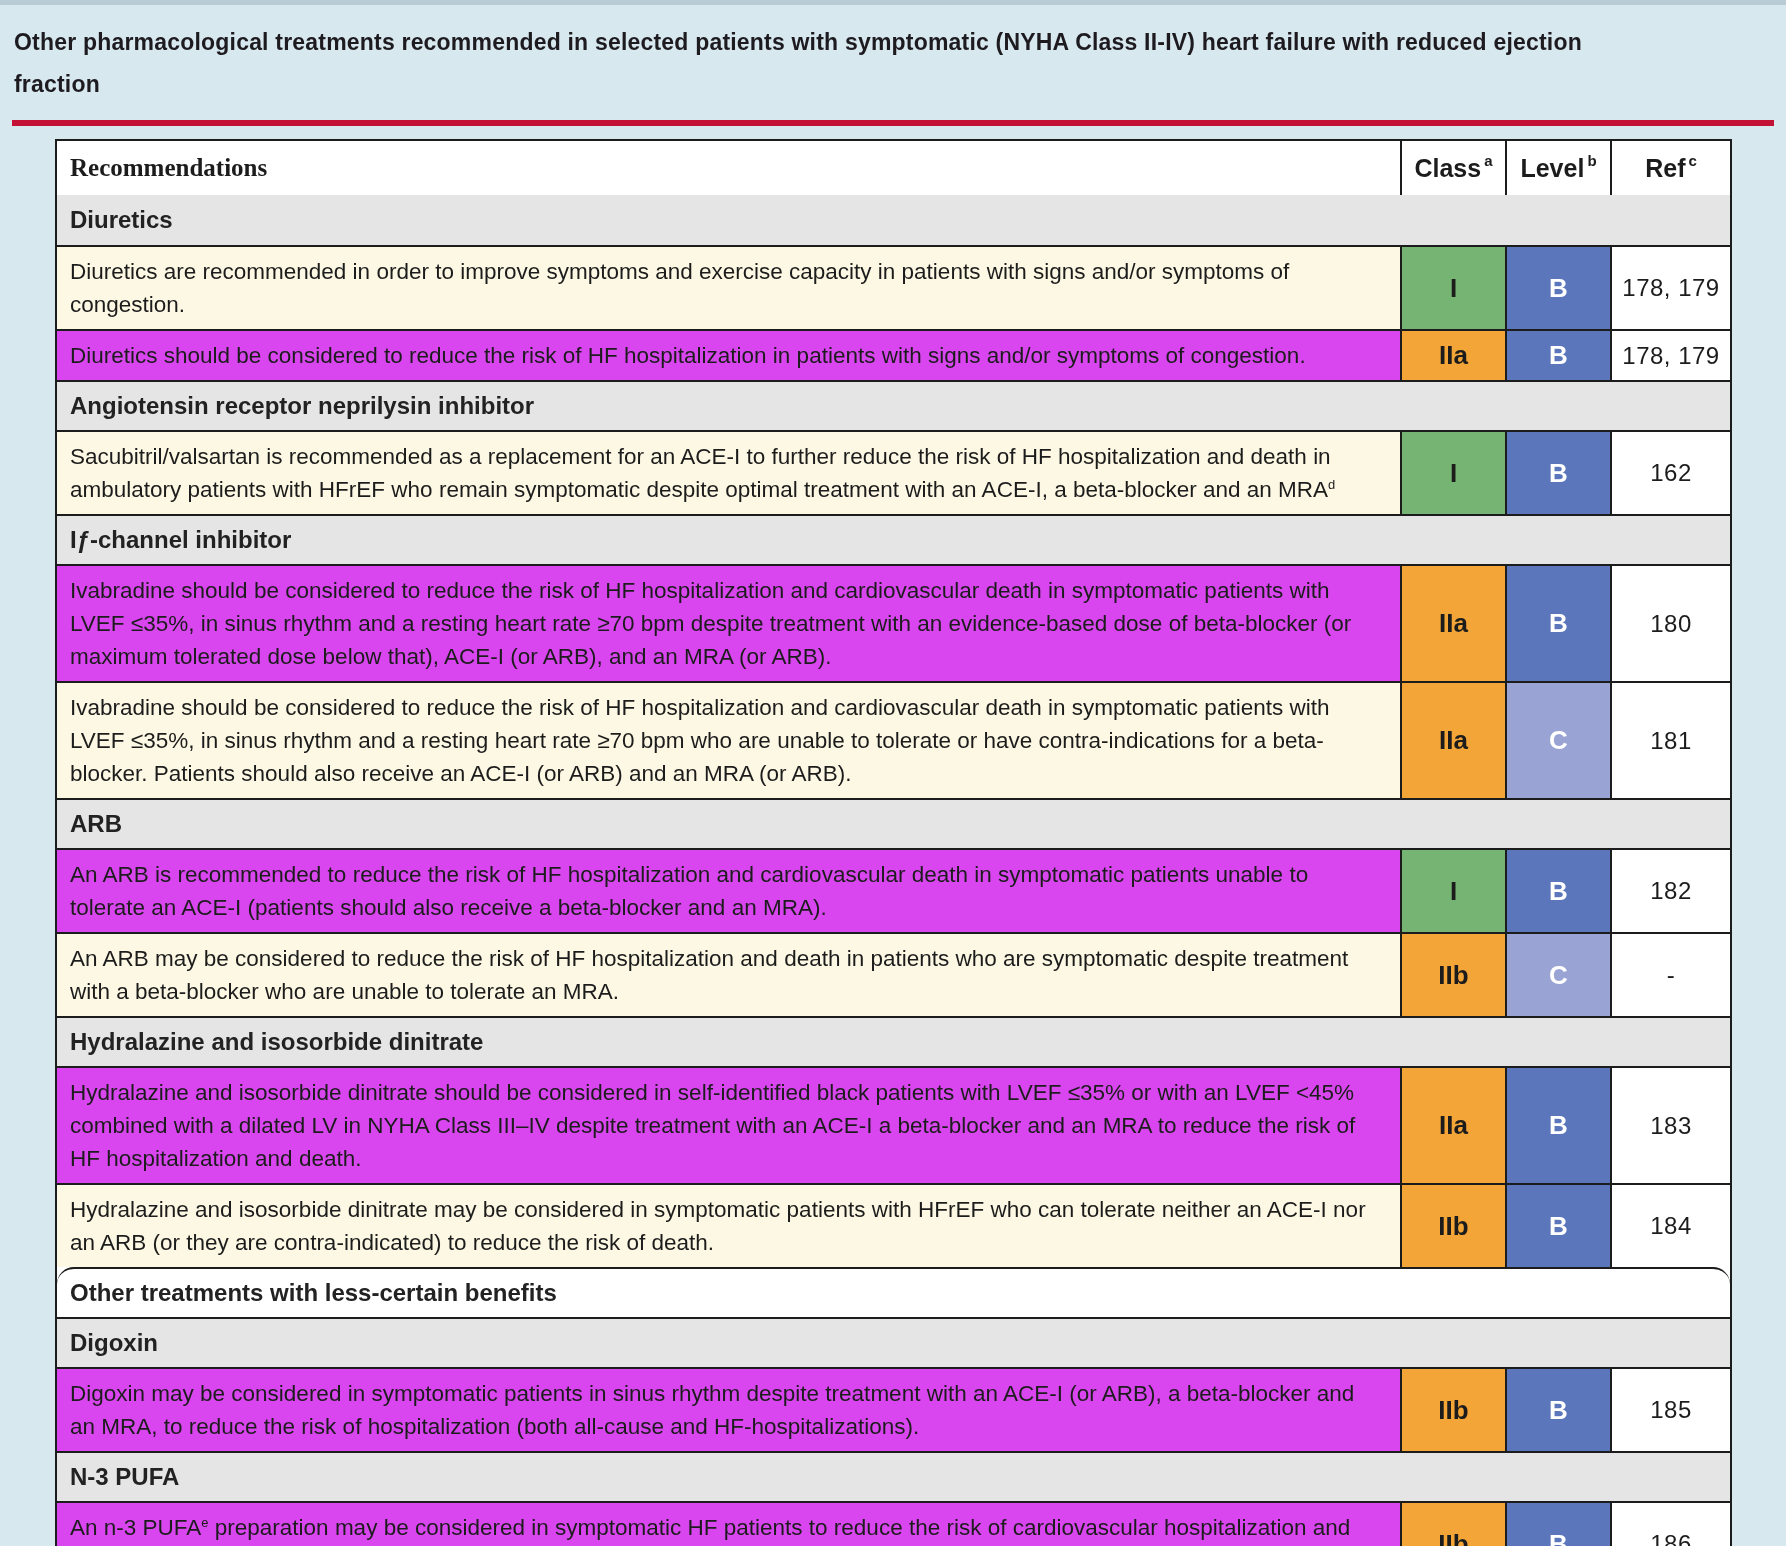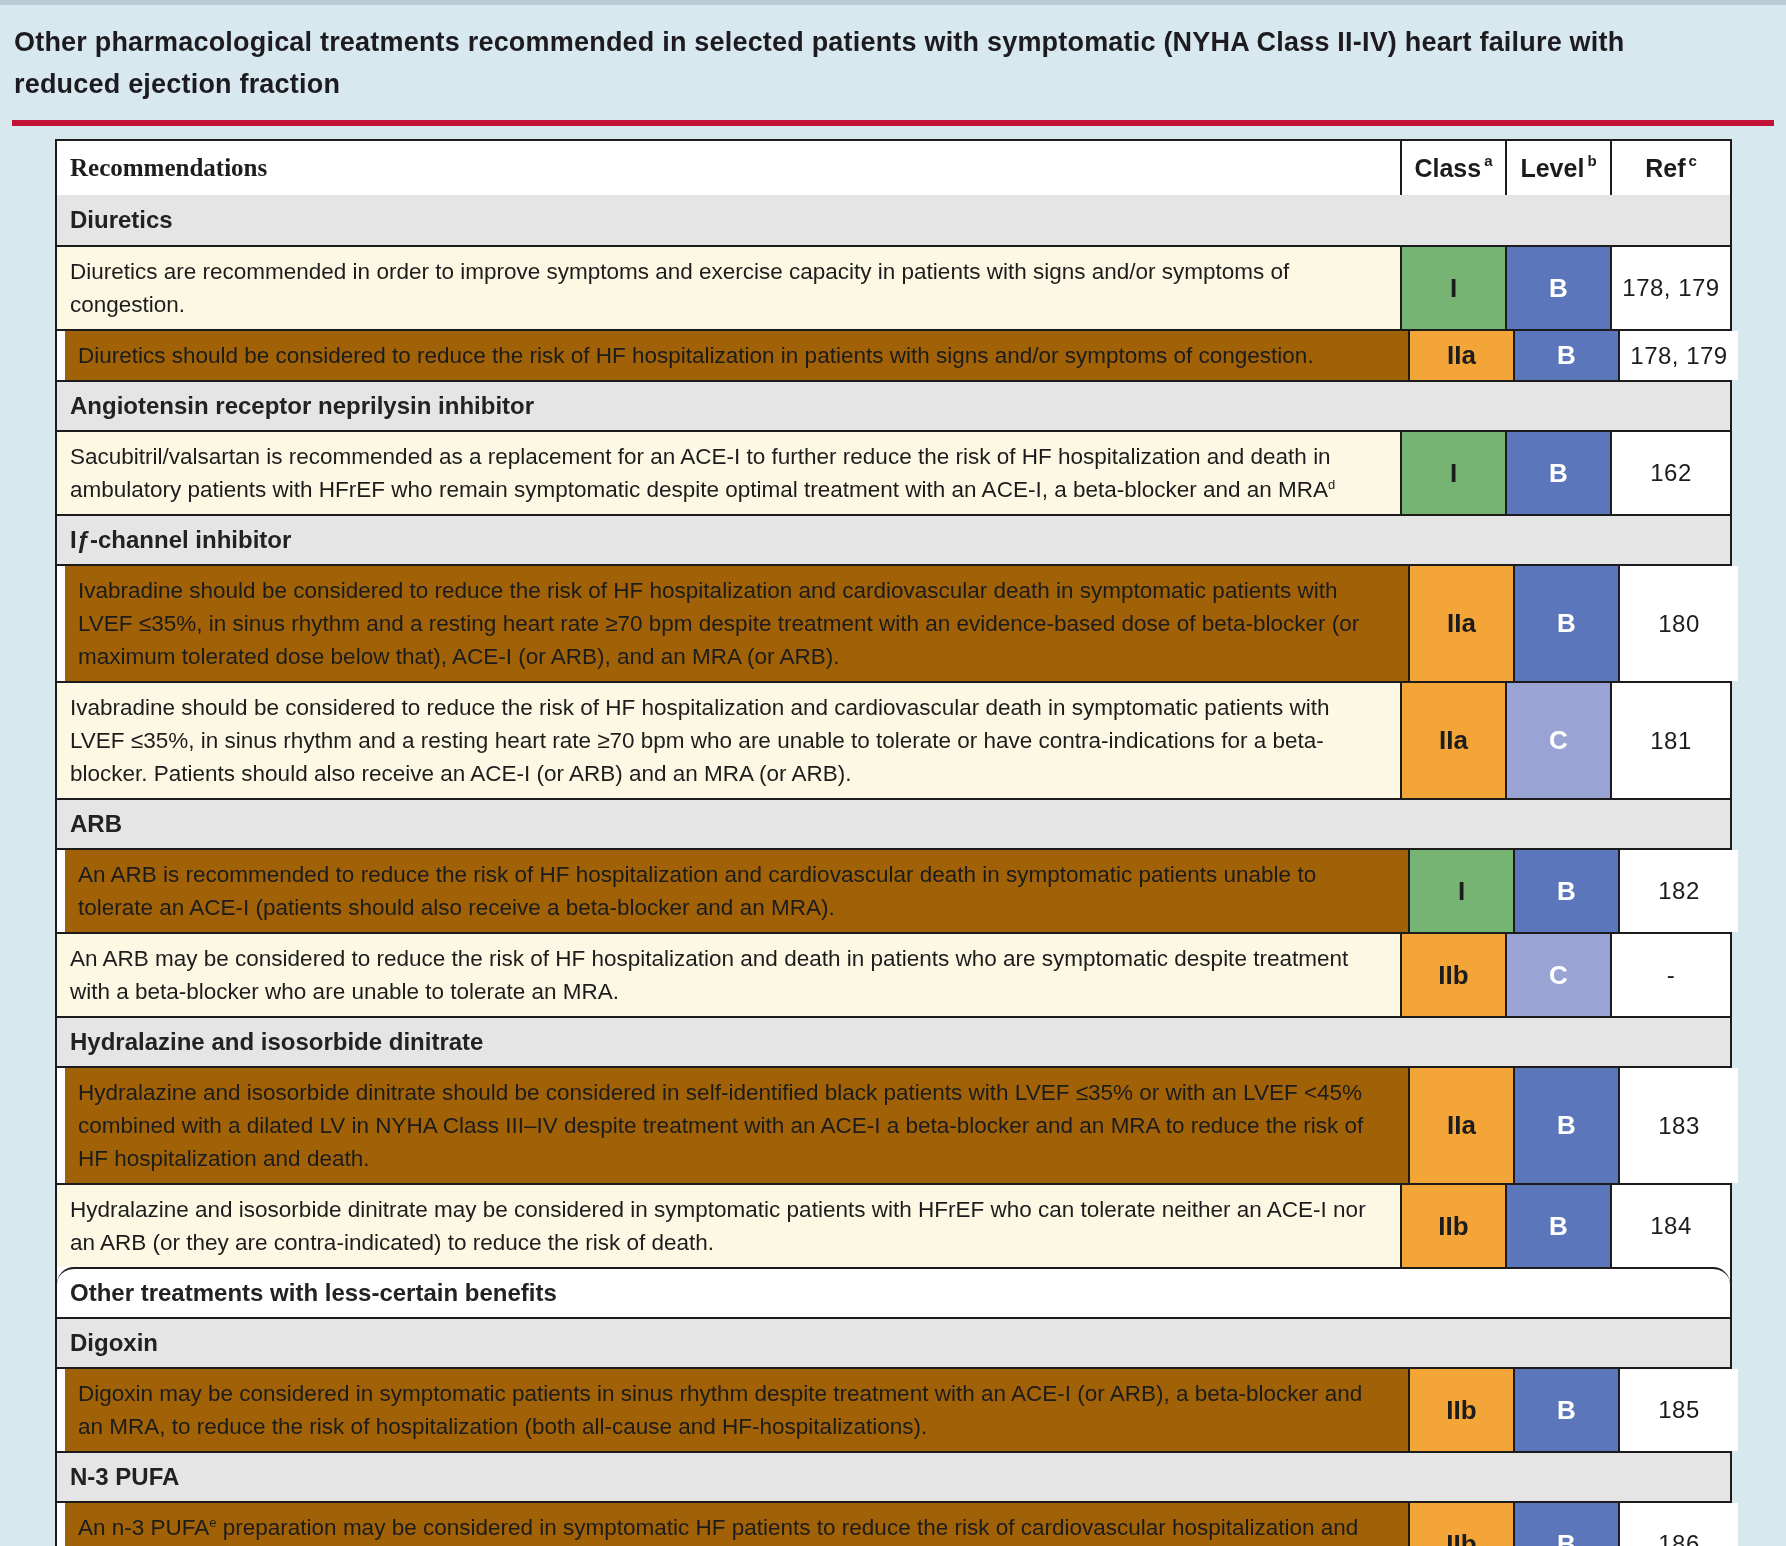--- a/index.html
+++ b/index.html
@@ -18,21 +18,21 @@
   .top-band {
     height: 5px;
     background: #b9cbd4;
   }
   .page {
     padding: 10px 12px 0 12px;
   }
   .title {
     margin: 6px 0 4px 2px;
     max-width: 1640px;
-    font-size: 27px;
+    font-size: 23px;
     font-weight: bold;
     line-height: 42px;
     color: #1d1b20;
     letter-spacing: 0.2px;
   }
   .red-rule {
     margin-top: 15px;
     width: 1762px;
     height: 6px;
     background: #c41236;
@@ -104,21 +104,21 @@
     line-height: 33px;
     display: flex;
     align-items: center;
   }
   .cell-text sup {
     font-size: 13px;
     line-height: 0;
     vertical-align: super;
   }
   .shade-cream .cell-text { background: #fdf8e3; }
-  .shade-white .cell-text { background: #a16207; margin-left: 8px; }
+  .shade-white .cell-text { background: #d946ef; }
   .cell-class, .cell-level, .cell-ref {
     box-sizing: border-box;
     border-left: 2px solid #1c1c1c;
     display: flex;
     align-items: center;
     justify-content: center;
     min-height: 49px;
   }
   .cell-class {
     flex: 0 0 105px;

